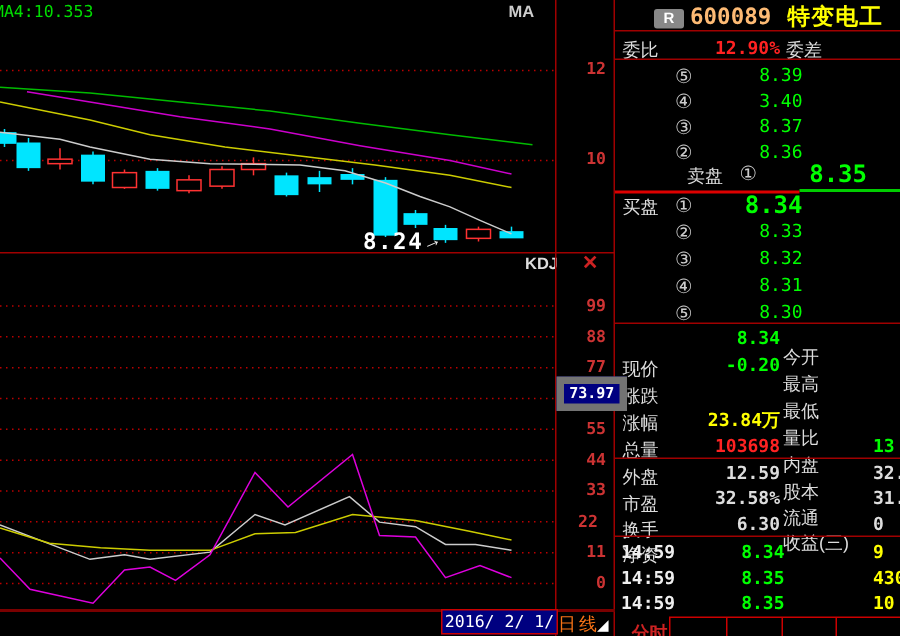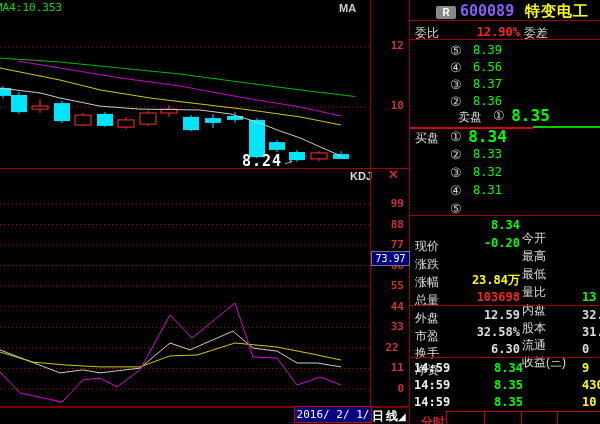--- a/index.html
+++ b/index.html
@@ -9,44 +9,44 @@
   .abs{position:absolute;}
   
   .ma4-label{left:-4px;top:1px;color:#00dd00;font-size:11px;}
   .ma-corner{left:339px;top:2px;color:#ccc;font-size:11px;font-weight:bold;}
   .low-label{left:242px;top:152px;color:#fff;font-size:15px;font-weight:bold;letter-spacing:1px;}
   .low-arrow{left:281px;top:153px;color:#eee;font-size:13px;transform:rotate(-22deg);}
   .kdj-title{left:350px;top:170px;color:#ddd;font-size:11px;font-weight:bold;}
   
   .axis-label{color:#cc3333;font-size:11px;font-weight:bold;width:24px;text-align:right;left:380px;}
   .x-close{left:388px;top:167px;color:#cc2222;font-size:13px;font-weight:bold;}
-  .kdj-box{left:371px;top:251px;width:37px;height:13px;background:#000080;border:1px solid #737373;
-           color:#fff;font-size:10px;text-align:center;line-height:13px;}
+  .kdj-box{left:371px;top:251px;width:37px;height:13px;background:#000080;border:5px solid #737373;
+           color:#fff;font-size:10px;text-align:center;line-height:13px;font-weight:bold;}
   
   .vline{width:1px;background:#a00000;top:0;height:424px;}
   .hline{height:1px;background:#a00000;}
   .chart-bottom{left:0;top:406px;width:410px;height:2px;background:#7a0000;}
   
   .date-box{left:294px;top:406px;width:76px;height:15px;background:#000080;border:1px solid #cc0000;
             color:#fff;font-size:11px;text-align:center;line-height:15px;}
-  .period{left:372px;top:408px;color:#ffffff;font-size:12px;font-weight:bold;letter-spacing:2px;text-align:center;}
+  .period{left:372px;top:408px;color:#f97316;font-size:12px;font-weight:normal;letter-spacing:2px;text-align:center;}
   .tri{left:398px;top:411px;color:#fff;font-size:10px;}
   .partial-tab{left:421px;top:414px;color:#cc2222;font-size:12px;font-weight:bold;height:10px;overflow:hidden;}
   
   #panel{left:410px;top:0;width:190px;height:424px;}
   .r-badge{left:26px;top:6px;width:20px;height:13px;background:#888;color:#fff;font-size:10px;
            font-weight:bold;text-align:center;line-height:13px;border-radius:2px;}
-  .code{left:50px;top:2px;color:#8b5cf6;font-size:15px;font-weight:bold;}
+  .code{left:50px;top:2px;color:#fdba74;font-size:15px;font-weight:bold;}
   .name{left:115px;top:2px;color:#ffff00;font-size:15px;font-weight:bold;letter-spacing:1px;}
   .wb-label{left:5px;top:25px;font-size:12px;color:#ddd;}
   .wb-value{left:48px;top:25px;width:62px;text-align:right;font-size:12px;font-weight:bold;color:#ff2222;}
   .wc-label{left:114px;top:25px;font-size:12px;color:#ddd;}
   .ob-row .circ{position:absolute;left:40px;top:0;color:#ccc;font-size:13px;}
   .ob-row .side{position:absolute;left:5px;top:1px;color:#ddd;font-size:12px;}
-  .ob-row .price{position:absolute;left:30px;top:0;width:95px;text-align:center;color:#00ff00;font-size:12px;}
+  .ob-row .price{position:absolute;left:30px;top:0;width:95px;text-align:right;color:#00ff00;font-size:12px;}
   .ob-row.big .price{font-size:16px;font-weight:bold;top:-2px;}
   .sep-green{left:533px;top:126px;width:67px;height:2px;background:#00cc00;}
   .st-row .lbl{position:absolute;left:5px;top:0;font-size:12px;color:#ddd;margin-top:20px;}
   .st-row .val{position:absolute;left:20px;top:0;width:90px;text-align:right;font-size:12px;font-weight:bold;}
   .st-row .rlbl{position:absolute;left:112px;top:12px;font-size:12px;color:#ddd;white-space:nowrap;}
   .st-row .rval{position:absolute;left:172px;top:0;font-size:12px;font-weight:bold;white-space:nowrap;}
   .tick-row .t{position:absolute;left:4px;top:0;font-size:12px;color:#eee;font-weight:bold;}
   .tick-row .p{position:absolute;left:45px;top:0;width:68px;text-align:right;font-size:12px;color:#00ff00;font-weight:bold;}
   .tick-row .v{position:absolute;left:172px;top:0;font-size:12px;color:#ffff00;font-weight:bold;white-space:nowrap;}
   .tabbar{left:446px;top:411px;width:154px;height:13px;border-top:1px solid #cc0000;}
@@ -152,21 +152,21 @@
     <div class="abs wc-label">委差</div>
     <div class="abs hline" style="left:0;top:39px;width:190px;"></div>
 
     <div id="sell-rows">
         <div class="abs ob-row" style="top: 43px; left: 0px; width: 190px; height: 17px;">
           <span class="circ">⑤</span>
           <span class="price num">8.39</span>
         </div>
         <div class="abs ob-row" style="top: 60px; left: 0px; width: 190px; height: 17px;">
           <span class="circ">④</span>
-          <span class="price num">6.56</span>
+          <span class="price num">3.40</span>
         </div>
         <div class="abs ob-row" style="top: 77px; left: 0px; width: 190px; height: 17px;">
           <span class="circ">③</span>
           <span class="price num">8.37</span>
         </div>
         <div class="abs ob-row" style="top: 94px; left: 0px; width: 190px; height: 17px;">
           <span class="circ">②</span>
           <span class="price num">8.36</span>
         </div>
         <div class="abs ob-row big" style="top: 108px; left: 0px; width: 190px; height: 17px; margin-left: 43px;">
@@ -189,20 +189,21 @@
         <div class="abs ob-row" style="top: 165px; left: 0px; width: 190px; height: 17px;">
           <span class="circ">③</span>
           <span class="price num">8.32</span>
         </div>
         <div class="abs ob-row" style="top: 183px; left: 0px; width: 190px; height: 17px;">
           <span class="circ">④</span>
           <span class="price num">8.31</span>
         </div>
         <div class="abs ob-row" style="top: 201px; left: 0px; width: 190px; height: 17px;">
           <span class="circ">⑤</span>
+          <span class="price num">8.30</span>
         </div>
       </div>
 
     <div class="abs hline" style="left:0;top:215px;width:190px;"></div>
     <div id="stat-rows">
         <div class="abs st-row" style="top: 218px; left: 0px; width: 190px; height: 17px;">
           <span class="lbl">现价</span>
           <span class="val num green">8.34</span>
           <span class="rlbl">今开</span>
         </div>

